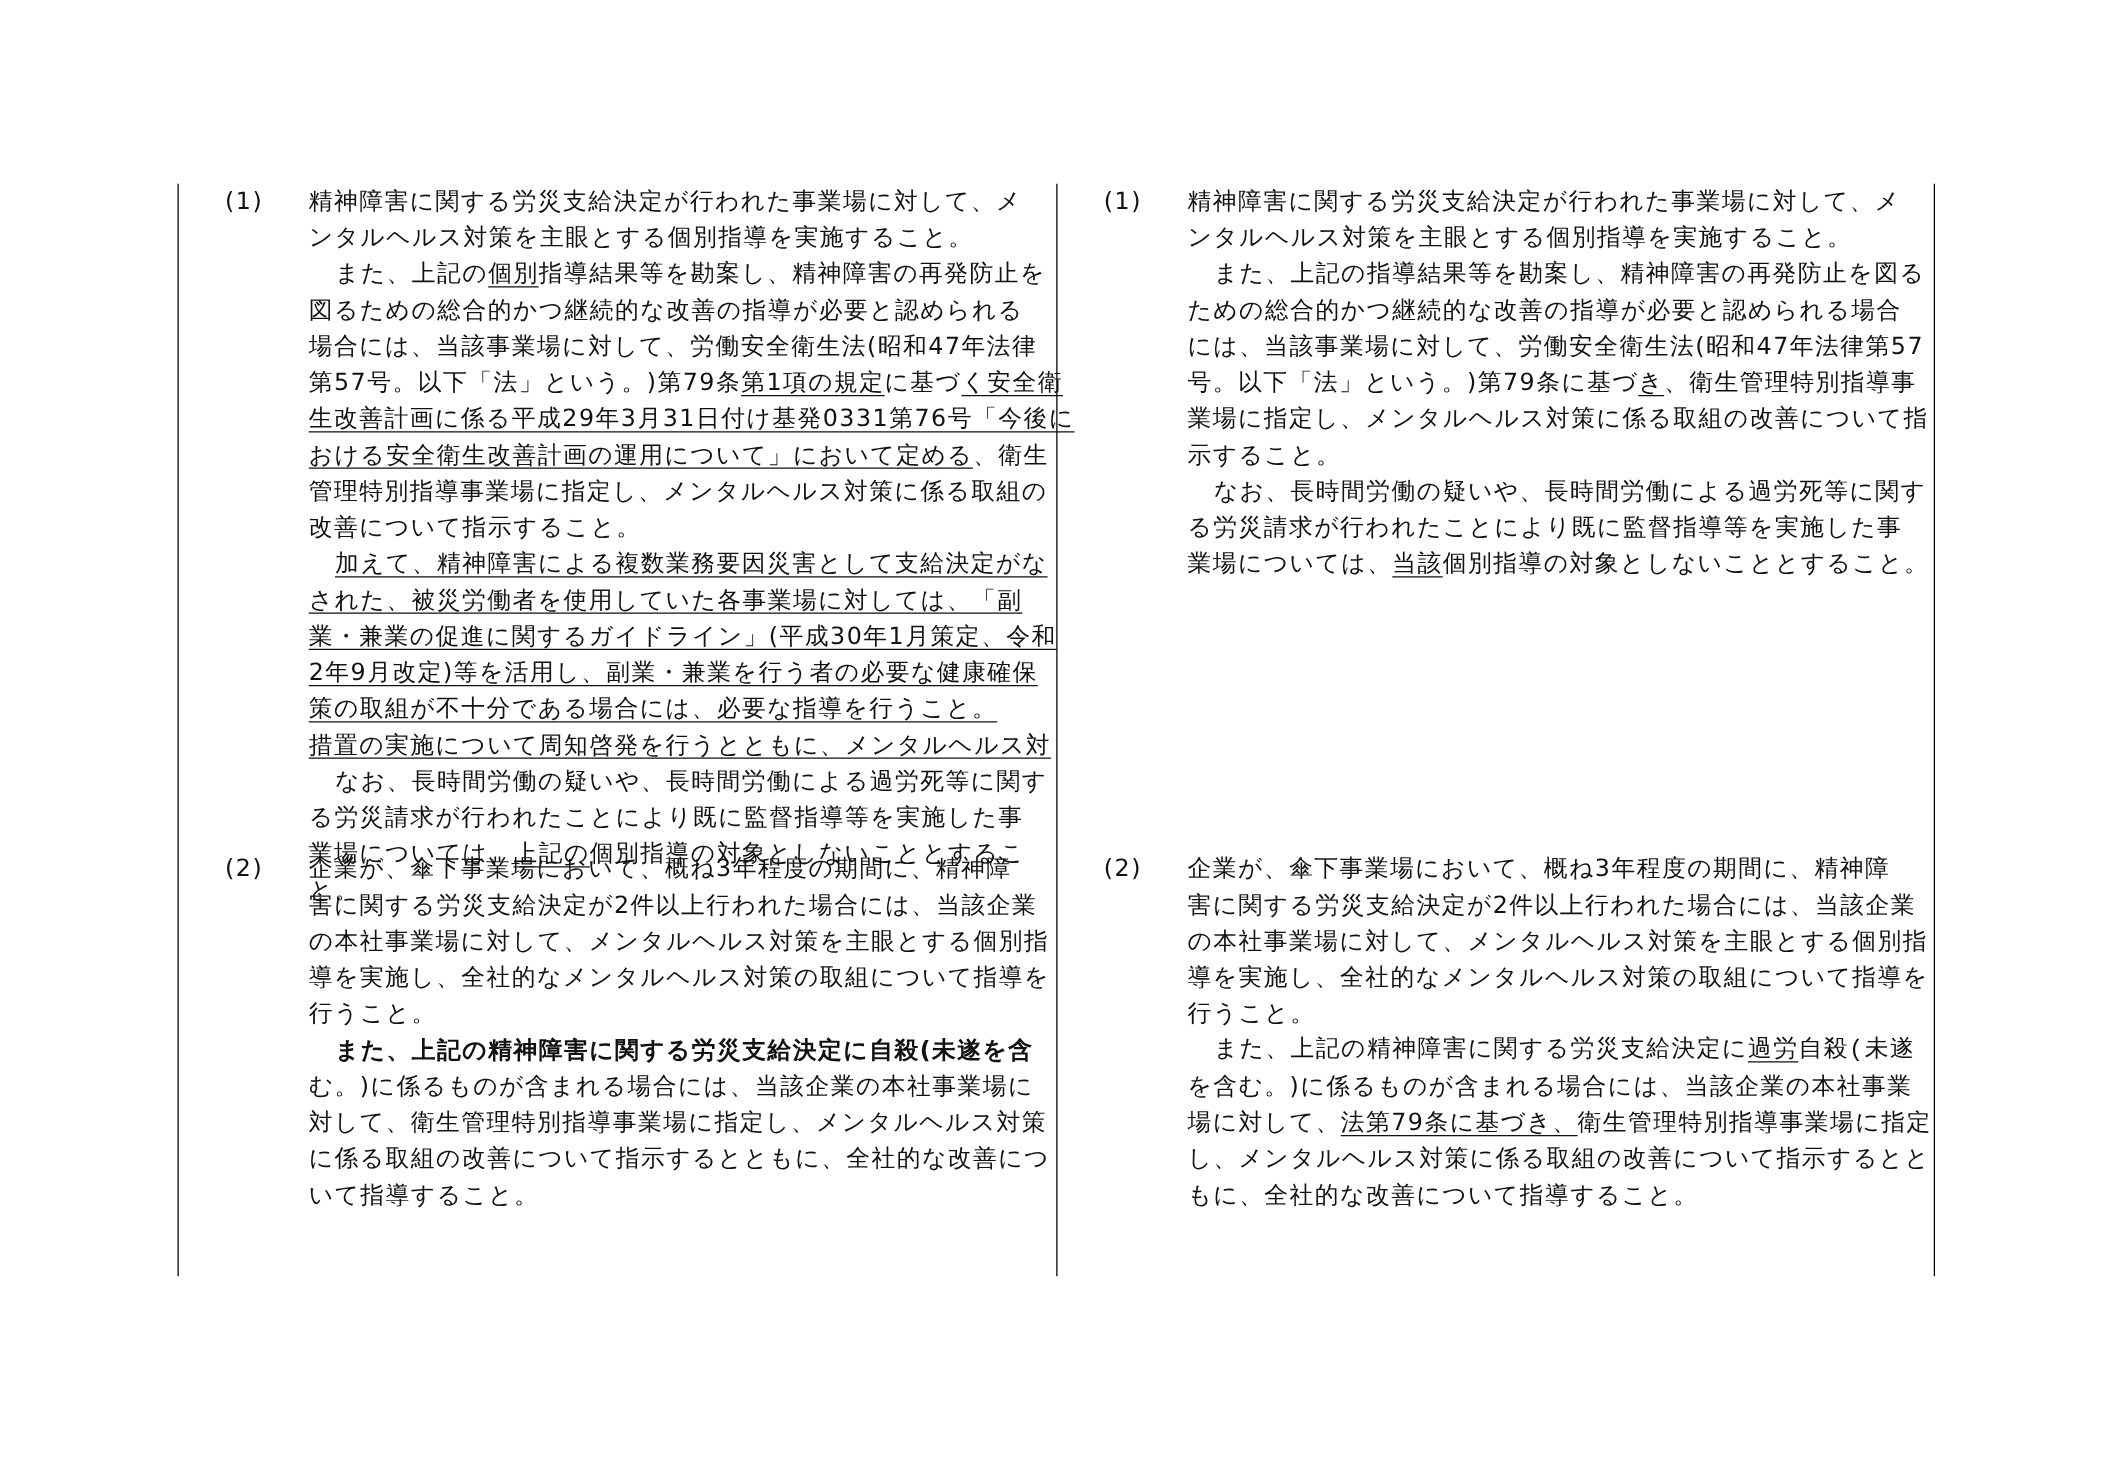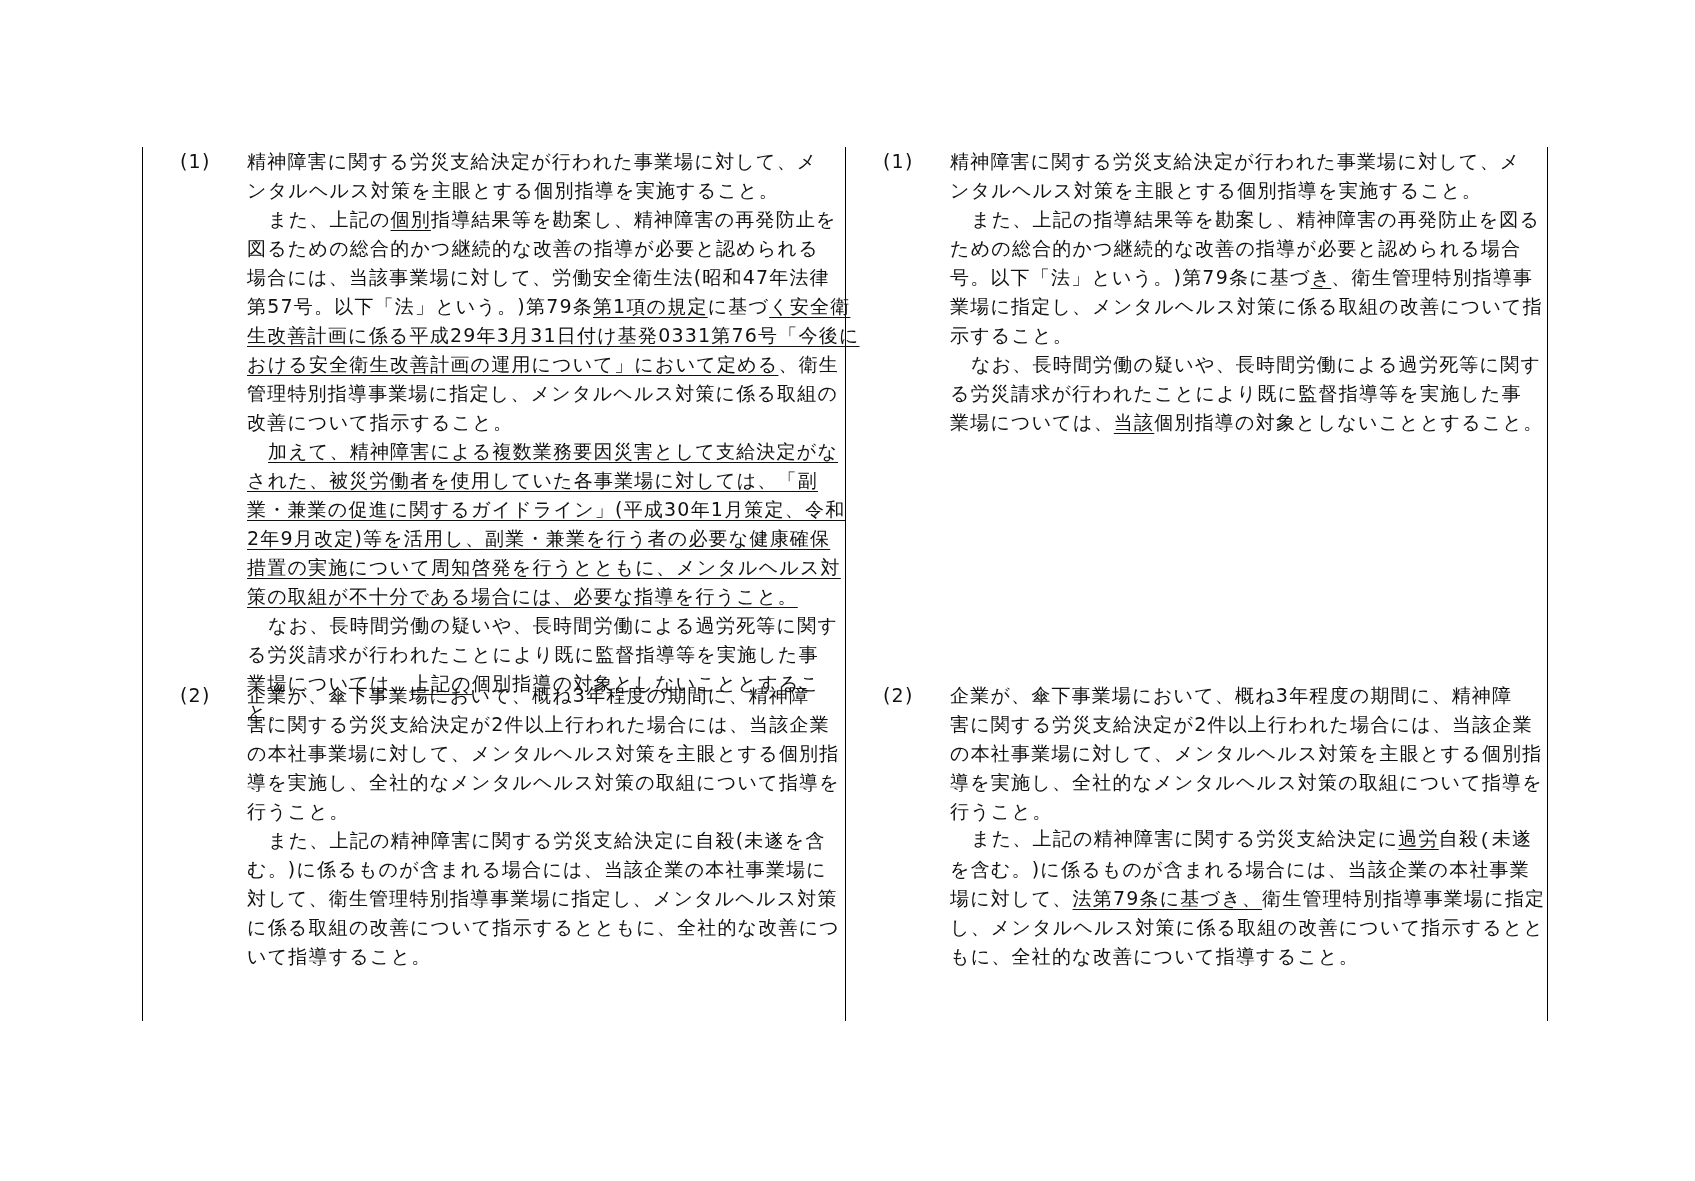--- a/index.html
+++ b/index.html
@@ -43,58 +43,59 @@
         <span class="line"><span class="ul">生改善計画に係る平成29年3月31日付け基発0331第76号「今後に</span></span>
         <span class="line"><span class="ul">おける安全衛生改善計画の運用について」において定める</span><span>、衛生</span></span>
         <span class="line"><span>管理特別指導事業場に指定し、メンタルヘルス対策に係る取組の</span></span>
         <span class="line"><span>改善について指示すること。</span></span>
       </div>
       <div class="para">
         <span class="line" style="padding-left: 21px;"><span class="ul">加えて、精神障害による複数業務要因災害として支給決定がな</span></span>
         <span class="line"><span class="ul">された、被災労働者を使用していた各事業場に対しては、「副</span></span>
         <span class="line"><span class="ul">業・兼業の促進に関するガイドライン」(平成30年1月策定、令和</span></span>
         <span class="line"><span class="ul">2年9月改定)等を活用し、副業・兼業を行う者の必要な健康確保</span></span>
+        <span class="line"><span class="ul">策の取組が不十分である場合には、必要な指導を行うこと。</span></span>
         <span class="line"><span class="ul">措置の実施について周知啓発を行うとともに、メンタルヘルス対</span></span>
-        <span class="line"><span class="ul">策の取組が不十分である場合には、必要な指導を行うこと。</span></span>
       </div>
       <div class="para">
         <span class="line" style="padding-left: 21px;"><span>なお、長時間労働の疑いや、長時間労働による過労死等に関す</span></span>
         <span class="line"><span>る労災請求が行われたことにより既に監督指導等を実施した事</span></span>
         <span class="line"><span>業場については、</span><span class="ul">上記の</span><span>個別指導の対象としないこととするこ</span></span>
         <span class="line"><span>と。</span></span>
       </div>
     </div>
     <div class="item" style="position: absolute; top: 534px; left: 0px; width: 660px;">
       <span class="item-num">(2)</span>
       <div class="para">
         <span class="line"><span>企業が、傘下事業場において、概ね3年程度の期間に、精神障</span></span>
         <span class="line"><span>害に関する労災支給決定が2件以上行われた場合には、当該企業</span></span>
         <span class="line"><span>の本社事業場に対して、メンタルヘルス対策を主眼とする個別指</span></span>
         <span class="line"><span>導を実施し、全社的なメンタルヘルス対策の取組について指導を</span></span>
         <span class="line"><span>行うこと。</span></span>
       </div>
       <div class="para">
-        <span class="line" style="padding-left: 21px;"><span>また、上記の精神障害に関する労災支給決定に自殺(未遂を含</span></span>
+        <span class="line" style="padding-left: 21px; font-weight: bold;"><span>また、上記の精神障害に関する労災支給決定に自殺(未遂を含</span></span>
         <span class="line"><span>む。)に係るものが含まれる場合には、当該企業の本社事業場に</span></span>
         <span class="line"><span>対して、衛生管理特別指導事業場に指定し、メンタルヘルス対策</span></span>
         <span class="line"><span>に係る取組の改善について指示するとともに、全社的な改善につ</span></span>
         <span class="line"><span>いて指導すること。</span></span>
       </div>
     </div>
   </div>
 <div class="col col-right" id="col-right">
     <div class="item">
       <span class="item-num">(1)</span>
       <div class="para">
         <span class="line"><span>精神障害に関する労災支給決定が行われた事業場に対して、メ</span></span>
         <span class="line"><span>ンタルヘルス対策を主眼とする個別指導を実施すること。</span></span>
       </div>
       <div class="para">
         <span class="line" style="padding-left: 21px;"><span>また、上記の指導結果等を勘案し、精神障害の再発防止を図る</span></span>
         <span class="line"><span>ための総合的かつ継続的な改善の指導が必要と認められる場合</span></span>
+        <span class="line"><span>には、当該事業場に対して、労働安全衛生法(昭和47年法律第57</span></span>
         <span class="line"><span>号。以下「法」という。)第79条に基づ</span><span class="ul">き</span><span>、衛生管理特別指導事</span></span>
         <span class="line"><span>業場に指定し、メンタルヘルス対策に係る取組の改善について指</span></span>
         <span class="line"><span>示すること。</span></span>
       </div>
       <div class="para">
         <span class="line" style="padding-left: 21px;"><span>なお、長時間労働の疑いや、長時間労働による過労死等に関す</span></span>
         <span class="line"><span>る労災請求が行われたことにより既に監督指導等を実施した事</span></span>
         <span class="line"><span>業場については、</span><span class="ul">当該</span><span>個別指導の対象としないこととすること。</span></span>
       </div>
     </div>

